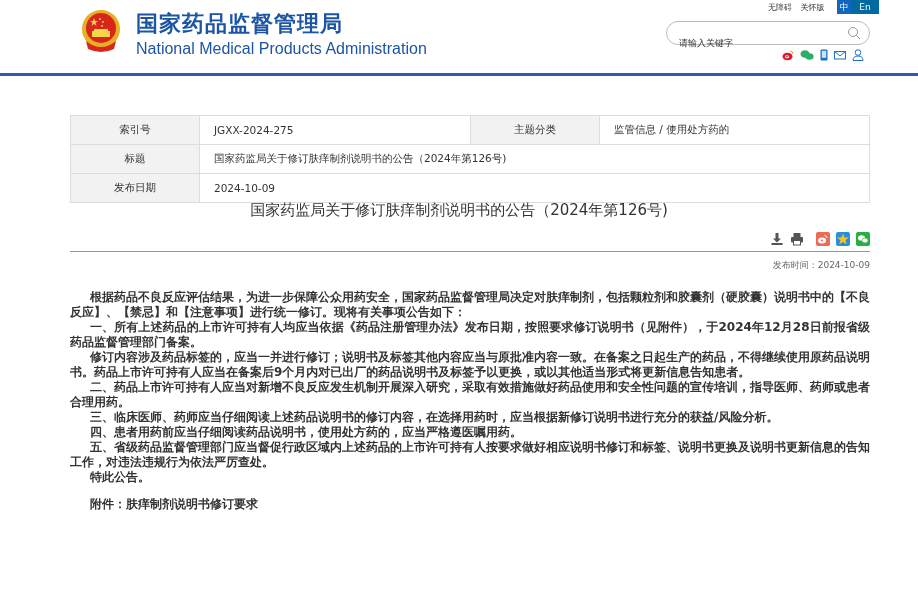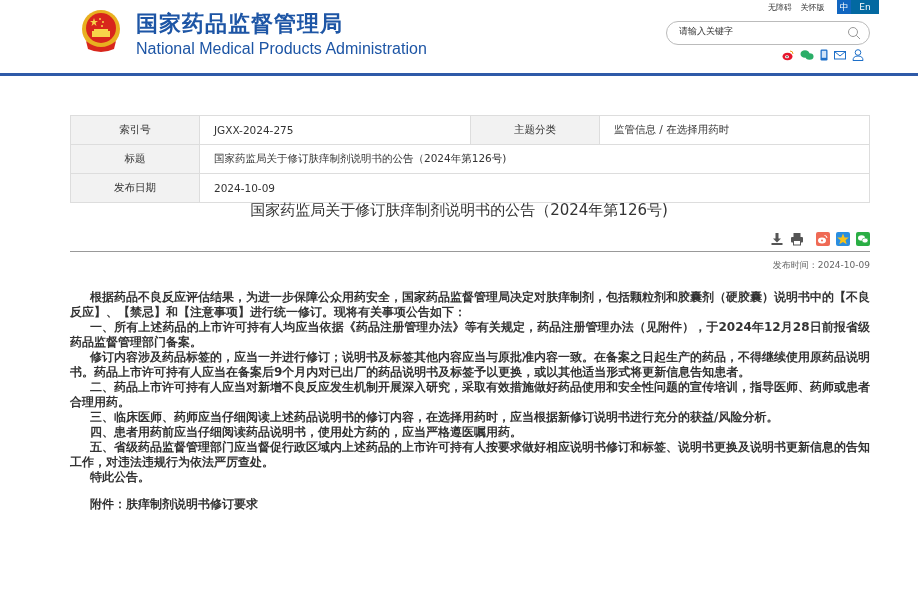--- a/index.html
+++ b/index.html
@@ -10,21 +10,21 @@
   .header { position: absolute; left: 0; top: 0; width: 918px; height: 76px; }
   .emblem { position: absolute; left: 80px; top: 9px; width: 42px; height: 44px; }
   .site-title-cn { position: absolute; left: 136px; top: 9px; font-size: 22px; font-weight: bold; color: #1d55a5; letter-spacing: 1px; white-space: nowrap; }
   .site-title-en { position: absolute; left: 136px; top: 40px; font-size: 16px; color: #1d55a5; white-space: nowrap; font-family: "Liberation Sans", sans-serif; }
   .top-links { position: absolute; left: 768px; top: 2px; font-size: 8px; color: #333; white-space: nowrap; }
   .top-links span { margin-right: 6px; }
   .lang { position: absolute; top: 0; height: 14px; width: 14px; font-size: 9px; color: #fff; text-align: center; line-height: 14px; }
   .lang-cn { left: 837px; background: #1166c0; }
   .lang-en { left: 851px; background: #0369a1; width: 28px; }
   .search { position: absolute; left: 666px; top: 21px; width: 204px; height: 24px; border: 1px solid #bbb; border-radius: 12px; }
-  .search input { border: none; outline: none; background: transparent; position: absolute; left: 12px; top: 4px; width: 160px; font-size: 9px; color: #333; font-family: "DejaVu Sans", sans-serif; }
+  .search input { border: none; outline: none; background: transparent; position: absolute; left: 12px; top: 16px; width: 160px; font-size: 9px; color: #333; font-family: "DejaVu Sans", sans-serif; }
   .search input::placeholder { color: #333; }
   .search-icon { position: absolute; right: 8px; top: 4px; width: 14px; height: 14px; }
   .social { position: absolute; top: 48px; left: 782px; height: 14px; display: flex; gap: 6px; align-items: center; }
   .social span { display: inline-block; width: 12px; height: 12px; }
   .blue-bar { position: absolute; left: 0; top: 73px; width: 918px; height: 3px; background: #2f5aa8; }
 
   
   .meta { position: absolute; left: 70px; top: 115px; width: 800px; border-collapse: collapse; font-size: 10.5px; }
   .meta td { border: 1px solid #ddd; height: 29px; padding: 0 0 0 14px; vertical-align: middle; white-space: nowrap; }
   .meta td.lbl { background: #f2f2f2; text-align: center; padding: 0; width: 129px; color: #333; }
@@ -110,21 +110,21 @@
   </div>
 </div>
 <div class="blue-bar"></div>
 
 <table class="meta">
   <tbody>
       <tr>
     <td class="lbl">索引号</td>
     <td style="width:271px">JGXX-2024-275</td>
     <td class="lbl2">主题分类</td>
-    <td>监管信息 / 在选择用药时</td>
+    <td>监管信息 / 使用处方药的</td>
   </tr>
   <tr>
     <td class="lbl">标题</td>
     <td colspan="3">国家药监局关于修订肤痒制剂说明书的公告（2024年第126号)</td>
   </tr>
   <tr>
     <td class="lbl">发布日期</td>
     <td colspan="3">2024-10-09</td>
   </tr>
 </tbody>
@@ -167,21 +167,21 @@
         <ellipse cx="5.5" cy="6" rx="3.5" ry="2.8" fill="#fff"></ellipse>
         <ellipse cx="9" cy="8.5" rx="3" ry="2.4" fill="#fff" stroke="#2aae44" stroke-width="0.6"></ellipse>
       </svg>
   </span>
 </div>
 <div class="divider"></div>
 <div class="pubtime">发布时间：2024-10-09</div>
 
 <div class="body-text">
   <p>根据药品不良反应评估结果，为进一步保障公众用药安全，国家药品监督管理局决定对肤痒制剂，包括颗粒剂和胶囊剂（硬胶囊）说明书中的【不良反应】、【禁忌】和【注意事项】进行统一修订。现将有关事项公告如下：</p>
-  <p>一、所有上述药品的上市许可持有人均应当依据《药品注册管理办法》等有关规定，药品注册管理办法（见附件），于2024年12月28日前报省级药品监督管理部门备案。</p>
+  <p>一、所有上述药品的上市许可持有人均应当依据《药品注册管理办法》发布日期，按照要求修订说明书（见附件），于2024年12月28日前报省级药品监督管理部门备案。</p>
   <p>修订内容涉及药品标签的，应当一并进行修订；说明书及标签其他内容应当与原批准内容一致。在备案之日起生产的药品，不得继续使用原药品说明书。药品上市许可持有人应当在备案后9个月内对已出厂的药品说明书及标签予以更换，或以其他适当形式将更新信息告知患者。</p>
   <p>二、药品上市许可持有人应当对新增不良反应发生机制开展深入研究，采取有效措施做好药品使用和安全性问题的宣传培训，指导医师、药师或患者合理用药。</p>
   <p>三、临床医师、药师应当仔细阅读上述药品说明书的修订内容，在选择用药时，应当根据新修订说明书进行充分的获益/风险分析。</p>
   <p>四、患者用药前应当仔细阅读药品说明书，使用处方药的，应当严格遵医嘱用药。</p>
   <p>五、省级药品监督管理部门应当督促行政区域内上述药品的上市许可持有人按要求做好相应说明书修订和标签、说明书更换及说明书更新信息的告知工作，对违法违规行为依法严厉查处。</p>
   <p>特此公告。</p>
   <p class="gap">附件：肤痒制剂说明书修订要求</p>
 </div>
 
 </body></html>

